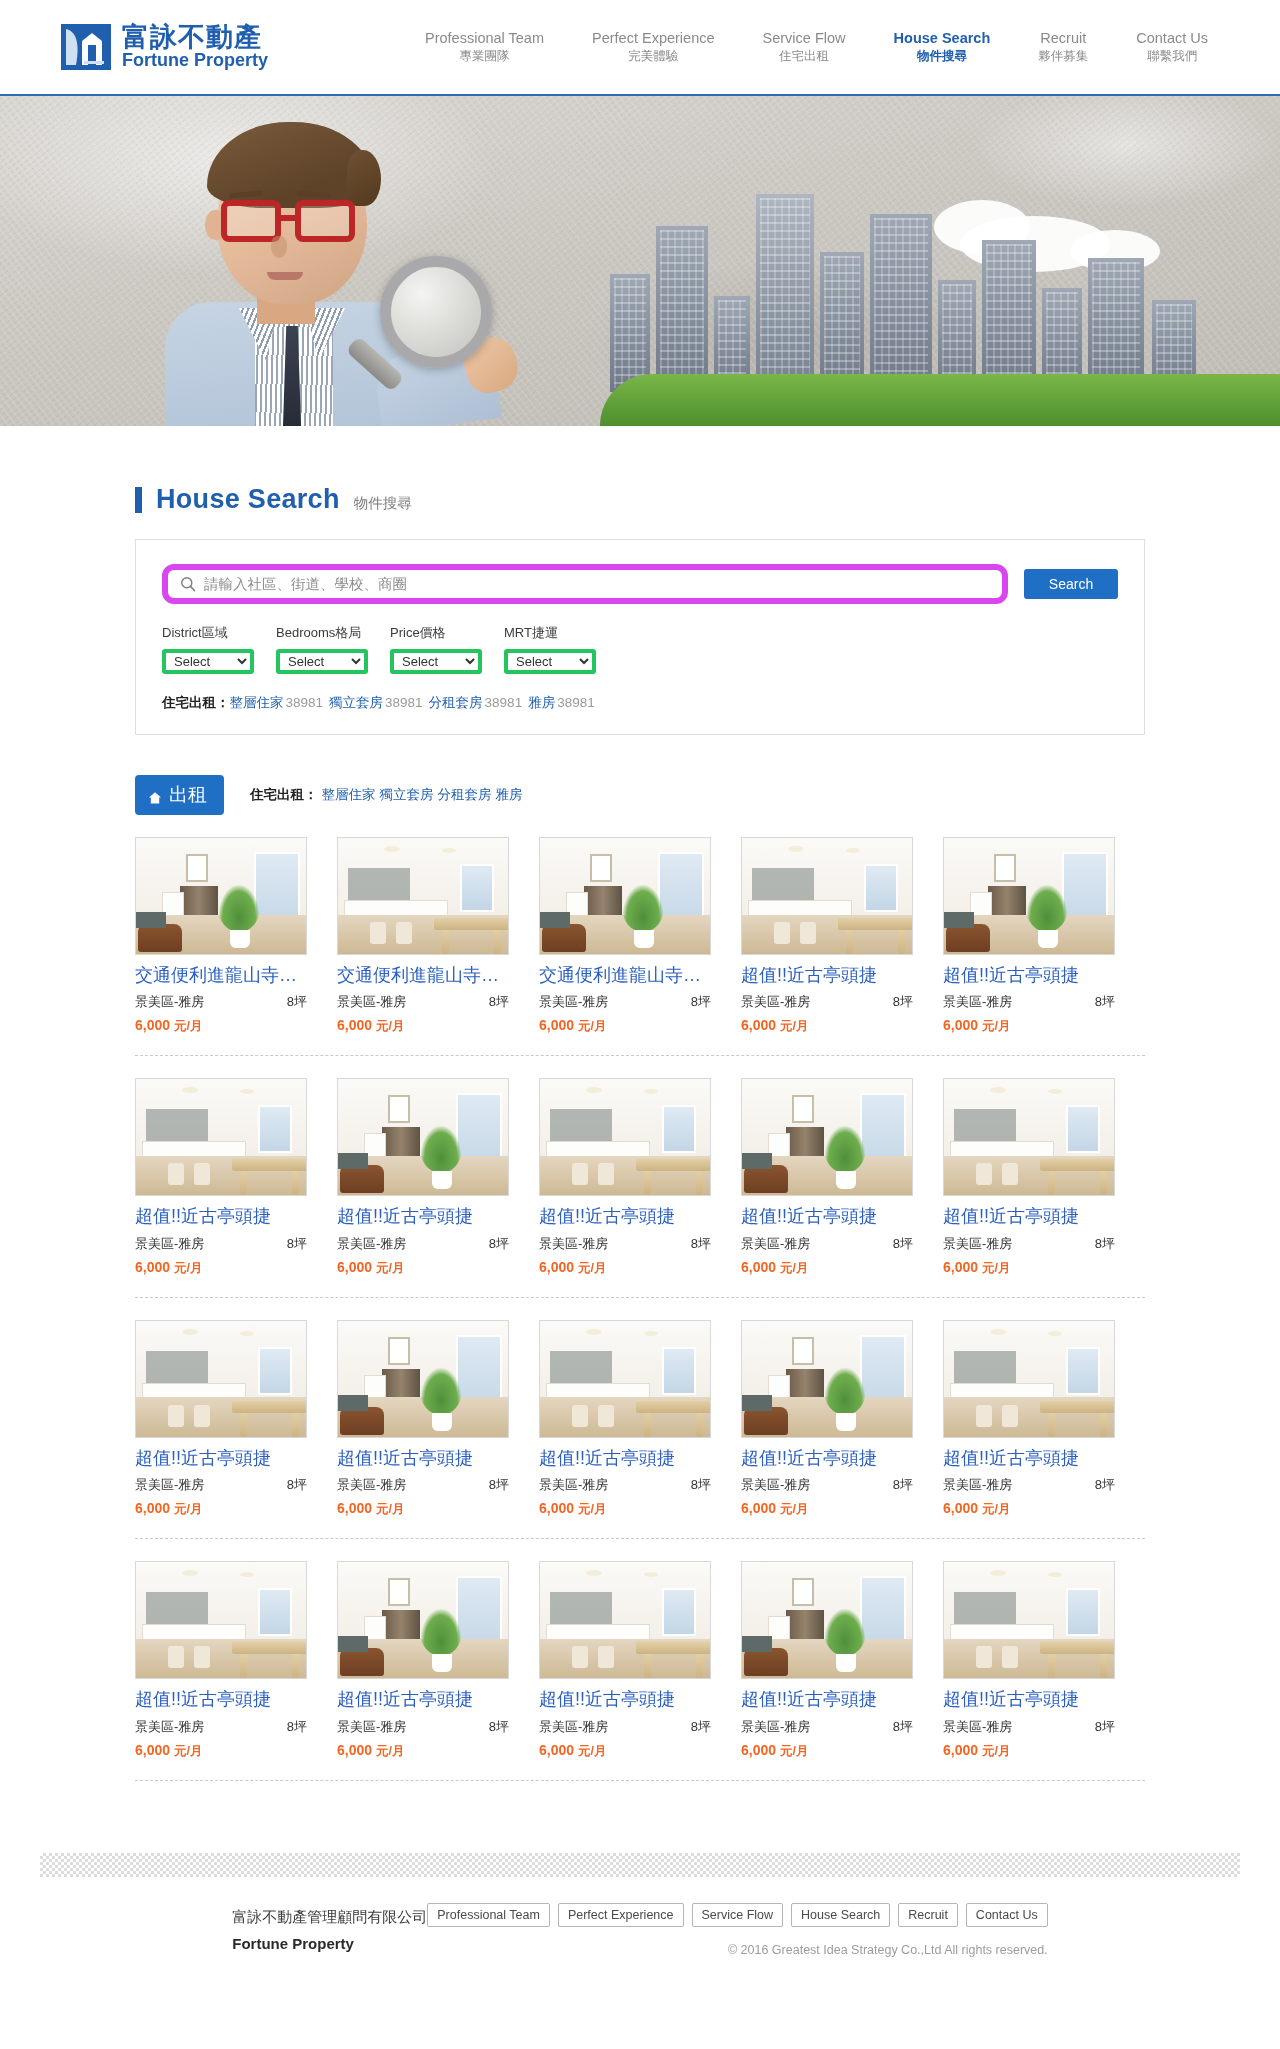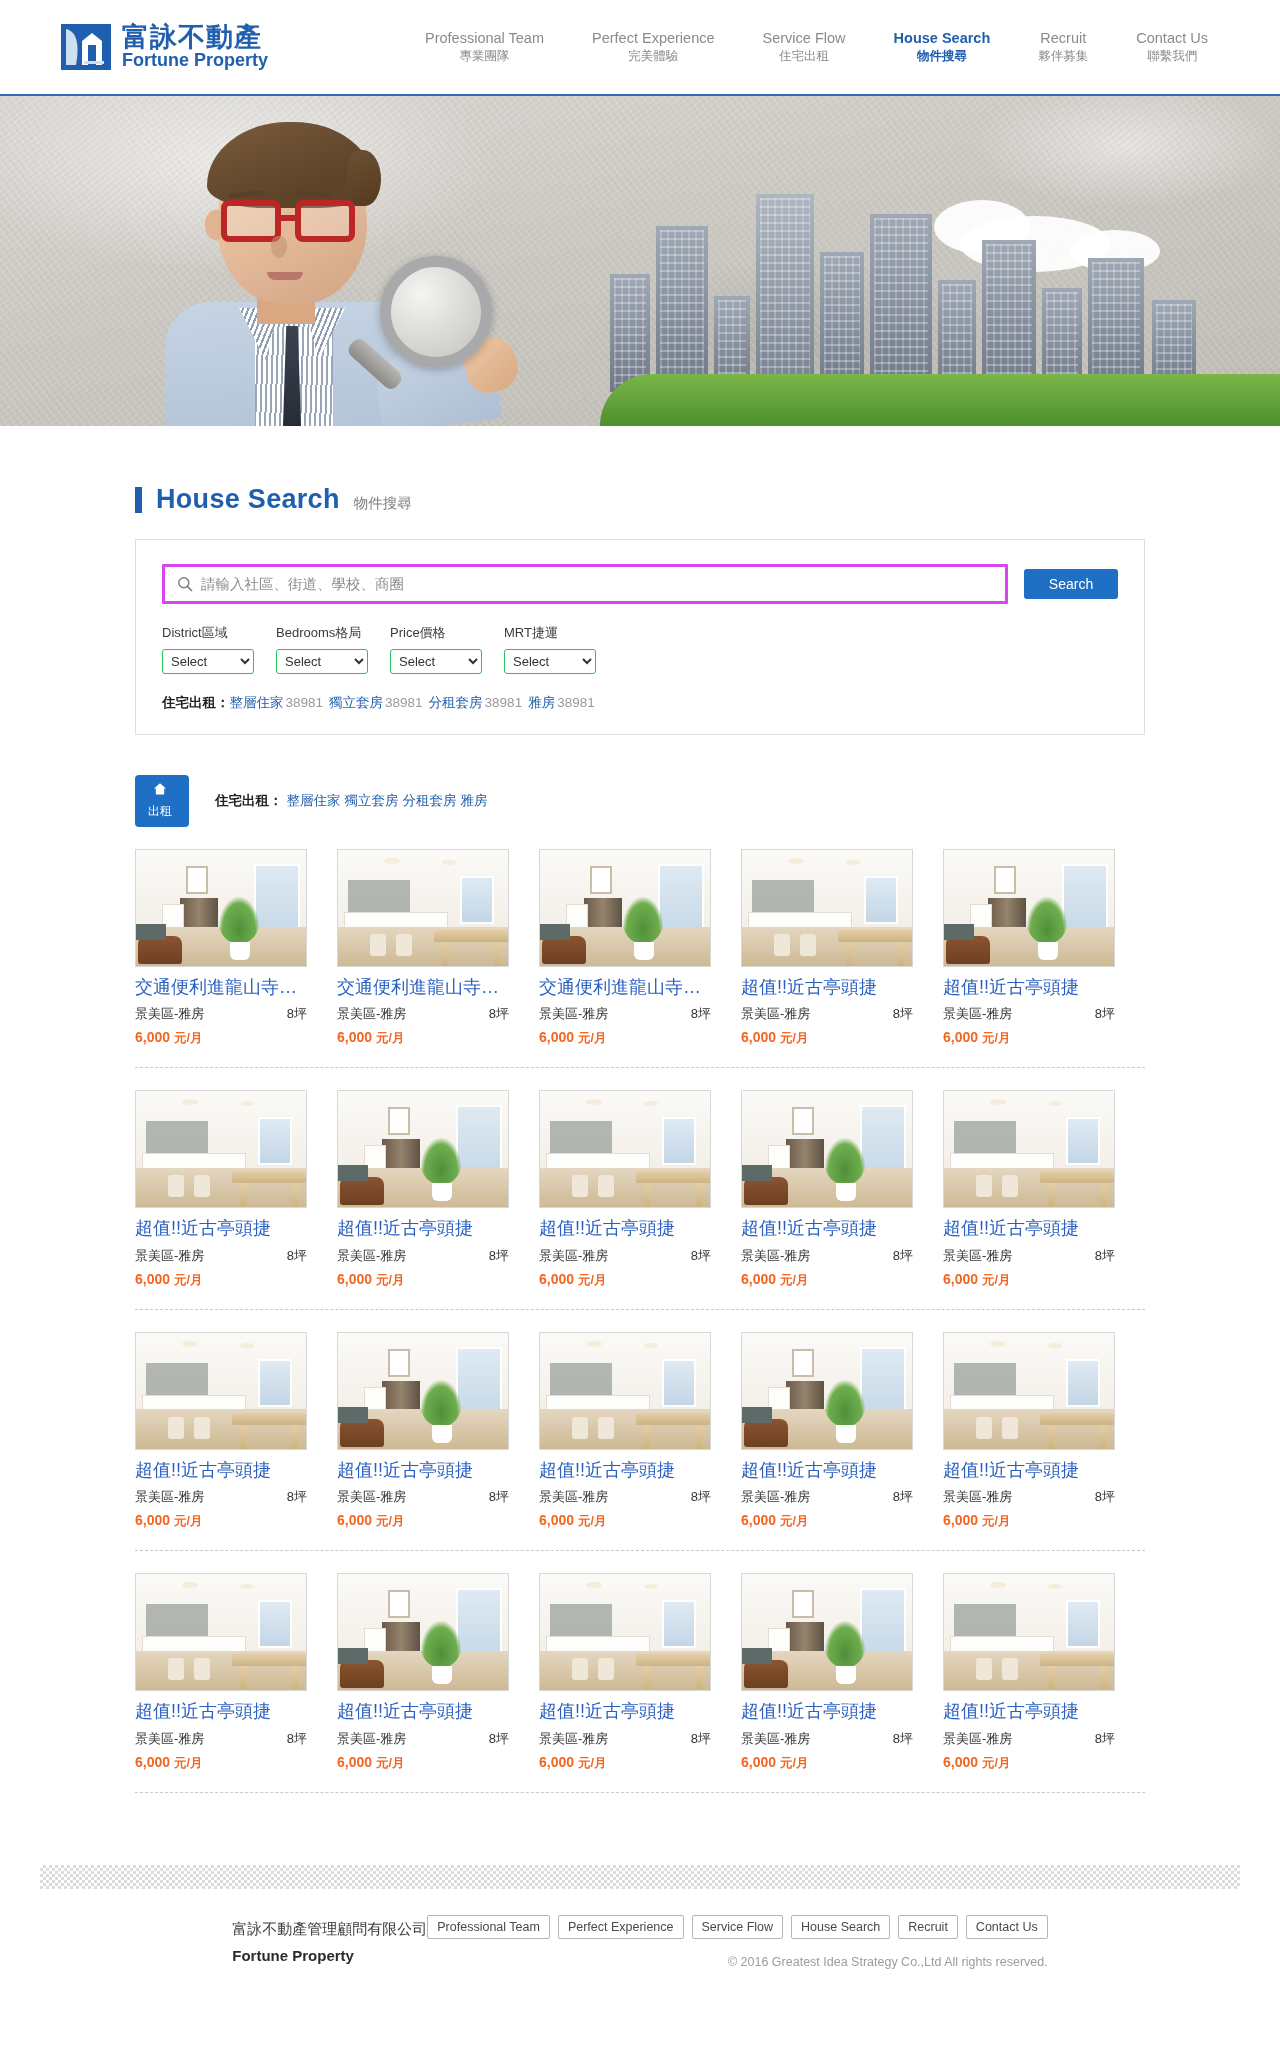--- a/index.html
+++ b/index.html
@@ -212,57 +212,57 @@
   .page-title-cn { font-size: 14.5px; color: #7b7b7b; }
 
   
   .search-panel {
     border: 1px solid #dedede;
     padding: 24px 26px 22px 26px;
     background: #fff;
   }
   .search-row { display: flex; align-items: center; gap: 16px; }
   .search-input-wrap {
-    flex: 1; height: 40px; border: 3px solid #d946ef; border-radius: 1px;
+    flex: 1; height: 40px; border: 6px solid #d946ef; border-radius: 12px;
     display: flex; align-items: center; padding: 0 12px; background:#fff;
   }
   .search-icon-svg { width: 16px; height: 16px; flex: 0 0 16px; margin-right: 8px; }
   .search-input {
     border: none; outline: none; width: 100%; height: 100%;
     font-size: 14.5px; color: #555;
     font-family: "Liberation Sans", "DejaVu Sans", sans-serif;
   }
   .search-input::placeholder { color: #8d8d8d; }
   .search-btn {
     width: 94px; height: 30px; background: #1f6fc4; color: #fff;
     border: none; border-radius: 3px; font-size: 14px; cursor: pointer;
     font-family: "Liberation Sans", "DejaVu Sans", sans-serif;
   }
 
   .filters { display: flex; gap: 22px; margin-top: 20px; }
   .filter-group { display: flex; flex-direction: column; }
   .filter-label { font-size: 13px; color: #3a3a3a; margin-bottom: 7px; }
   .filter-select {
     width: 92px; height: 25px; font-size: 13px; color: #333;
-    border: 1px solid #22c55e; border-radius: 3px; background: #fff;
+    border: 4px solid #22c55e; border-radius: 3px; background: #fff;
     padding: 0 4px;
     font-family: "Liberation Sans", "DejaVu Sans", sans-serif;
   }
 
   .cat-line { margin-top: 20px; font-size: 13.5px; color: #222; }
   .cat-line .cat-head { font-weight: bold; }
   .cat-line a { color: #1f5fad; text-decoration: none; cursor: pointer; }
   .cat-line .cnt { color: #9a9a9a; margin: 0 6px 0 2px; }
 
   
   .result-bar { display: flex; align-items: center; gap: 26px; margin: 40px 0 22px 0; }
   .tab-rent {
-    background: #1f6fc4; color: #fff; font-size: 12px;
+    background: #1f6fc4; color: #fff; font-size: 19px;
     padding: 7px 17px 7px 13px; border-radius: 4px;
-    display: flex; align-items: center; gap: 7px; cursor: pointer; flex-direction: column;
+    display: flex; align-items: center; gap: 7px; cursor: pointer;
   }
   .home-icon-svg { width: 14px; height: 14px; }
   .sub-cats { font-size: 13.5px; color: #222; }
   .sub-cats .sc-head { font-weight: bold; }
   .sub-cats a { color: #1f5fad; text-decoration: none; margin-left: 4px; cursor: pointer; }
 
   
   .grid-row {
     display: flex; gap: 0px; padding-bottom: 20px;
     border-bottom: 1px dashed #c9c9c9; margin-bottom: 22px;

